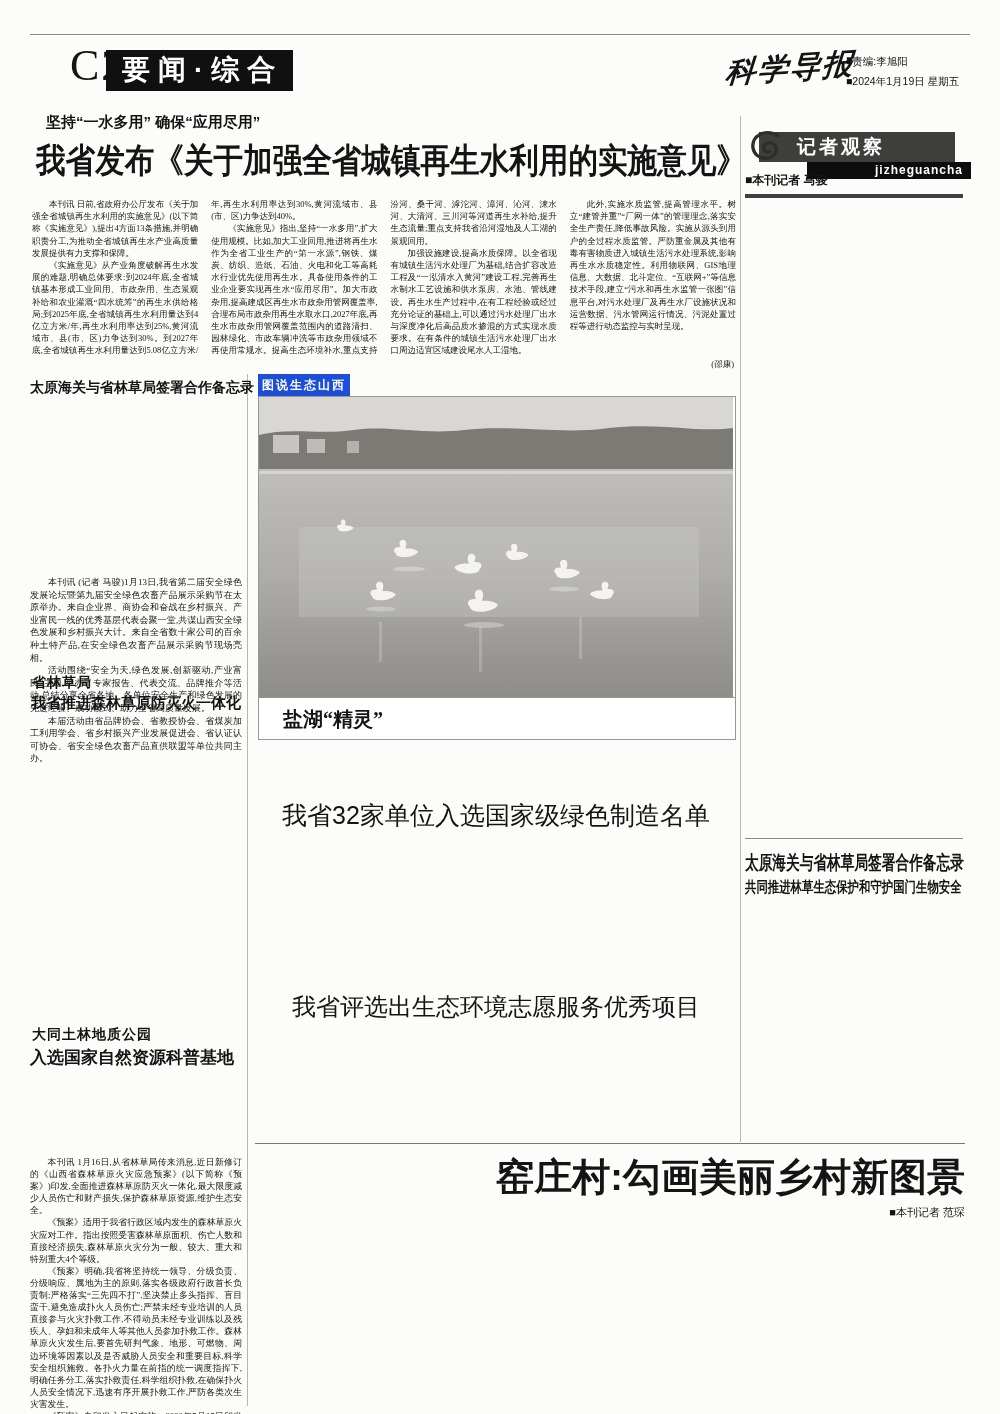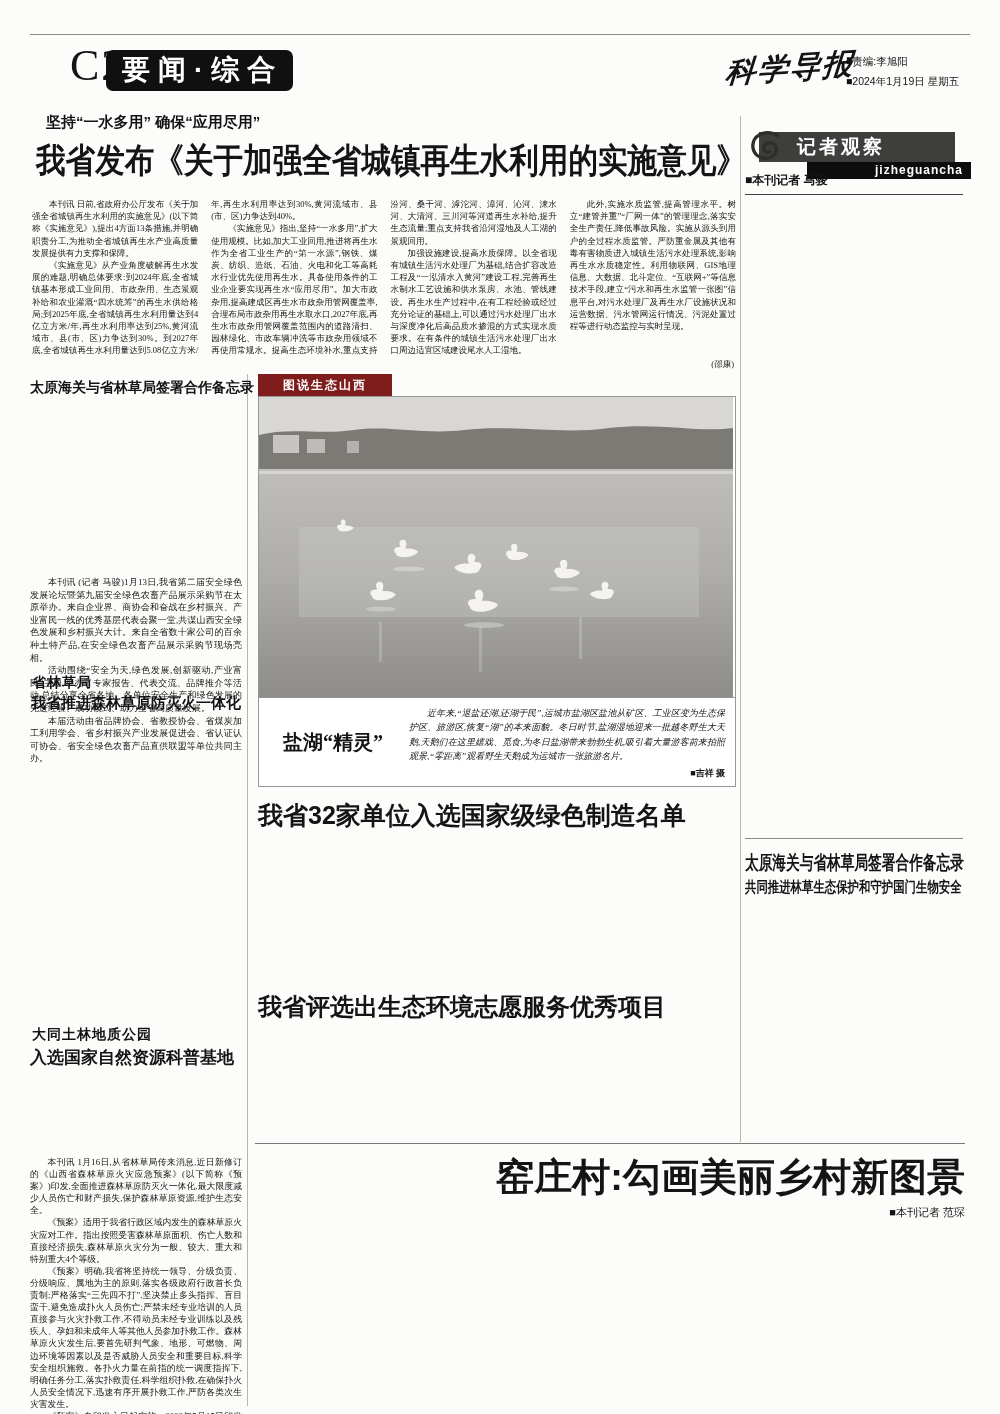--- a/index.html
+++ b/index.html
@@ -8,47 +8,47 @@
   .abs{position:absolute;}
   .hei{font-family:"Liberation Sans","DejaVu Sans",sans-serif;}
   .rule-h{border-top:1px solid #8a8a88;}
   .rule-v{border-left:1px solid #b5b5b2;}
   .body-text p{margin:0;text-indent:2em;text-align:justify;}
   .body-text{position:relative;overflow:hidden;}
   .sign{position:absolute;right:2px;bottom:0;background:#fcfcfa;padding-left:6px;}
   
   .c2{font-size:44px;letter-spacing:2px;}
   .sec-badge{background:#101010;color:#fff;font-weight:900;font-size:28px;letter-spacing:8px;
-             padding:6px 10px 7px 16px;line-height:1;border-radius:7px;}
+             padding:6px 10px 7px 16px;line-height:1;}
   .masthead{font-size:30px;font-weight:700;font-style:italic;transform:skewX(-8deg) rotate(-4deg);
             letter-spacing:2px;}
   .hd-meta{font-size:10.5px;line-height:1.9;}
   
   .lead-kicker{font-size:15px;font-weight:700;}
   .lead-title{font-size:34px;font-weight:900;white-space:nowrap;transform:scaleX(.87);
               transform-origin:left center;letter-spacing:0;}
   .lead-body{width:704px;height:172px;column-count:4;column-gap:13px;font-size:8.5px;line-height:12.2px;}
   
   .sm-title{font-weight:900;text-align:center;white-space:nowrap;}
   .kicker{font-size:14px;font-weight:600;letter-spacing:1px;}
   
-  .photo-tab{background:#7f1d1d;color:#fff;font-size:12px;font-weight:700;padding:3px 25px;letter-spacing:2px;}
+  .photo-tab{background:#1d4ed8;color:#fff;font-size:12px;font-weight:700;padding:3px 4px;letter-spacing:2px;}
   .photo-wrap{width:476px;border:1px solid #979795;background:#fff;}
   .cap{display:flex;gap:12px;padding:8px 10px 6px 10px;border-top:1px solid #979795;}
   .cap-title{width:128px;font-size:20px;font-weight:700;display:flex;align-items:center;justify-content:center;}
   .cap-right{flex:1;font-size:9px;line-height:1.6;font-style:italic;}
   .cap-right p{margin:0;text-indent:2em;text-align:justify;}
   .cap-credit{text-align:right;font-weight:700;margin-top:2px;font-style:normal;}
-  .mid-title{width:476px;text-align:left;font-weight:700;}
+  .mid-title{width:476px;text-align:center;font-weight:400;}
   
   .badge-box{position:absolute;left:14px;top:0;width:158px;height:30px;background:#3e3e3c;color:#fff;
              font-size:19px;font-weight:900;letter-spacing:3px;line-height:30px;padding-left:38px;}
   .badge-sub{position:absolute;left:62px;top:30px;width:156px;height:17px;background:#0d0d0d;color:#fff;
              font-size:12px;font-weight:700;line-height:17px;text-align:right;padding-right:8px;letter-spacing:1px;}
-  .obs-byline{font-size:12px;font-weight:700;border-bottom:1px solid #404040;padding-bottom:5px;}
+  .obs-byline{font-size:12px;font-weight:700;border-bottom:4px solid #404040;padding-bottom:5px;}
   .memo-title{font-size:19px;font-weight:900;white-space:nowrap;transform:scaleX(.72);transform-origin:left center;}
   .memo-sub{font-size:15px;font-weight:700;white-space:nowrap;transform:scaleX(.76);transform-origin:left center;}
   
   .bot-title{width:518px;text-align:right;font-size:38px;font-weight:900;white-space:nowrap;}
   .bot-byline{width:518px;text-align:right;font-size:11px;font-weight:400;}
 </style>
 </head>
 <body>
 
 <div id="page">
@@ -129,24 +129,20 @@
       <use href="#swan" transform="translate(108,184) scale(1.7)"></use>
       <use href="#swan" transform="translate(358,184) scale(-1.6,1.6)"></use>
       <use href="#swan" transform="translate(76,122) scale(1.1)"></use>
       <ellipse cx="150" cy="172" rx="16" ry="2.5" fill="#ffffff" opacity="0.3"></ellipse>
       <ellipse cx="225" cy="228" rx="20" ry="3" fill="#ffffff" opacity="0.3"></ellipse>
       <ellipse cx="305" cy="192" rx="15" ry="2.5" fill="#ffffff" opacity="0.3"></ellipse>
       <ellipse cx="122" cy="212" rx="15" ry="2.5" fill="#ffffff" opacity="0.28"></ellipse>
     </svg>
     <div class="cap">
       <div class="cap-title">盐湖“精灵”</div>
-      <div class="cap-right">
-        <p>近年来,“退盐还湖,还湖于民”,运城市盐湖区盐池从矿区、工业区变为生态保护区、旅游区,恢复“湖”的本来面貌。冬日时节,盐湖湿地迎来一批越冬野生大天鹅,天鹅们在这里嬉戏、觅食,为冬日盐湖带来勃勃生机,吸引着大量游客前来拍照观景,“零距离”观看野生天鹅成为运城市一张旅游名片。</p>
-        <div class="cap-credit">■吉祥  摄</div>
-      </div>
     </div>
   </div>
 
   <div class="abs mid-title hei" style="left:258px;top:799px;font-size:25px;">我省32家单位入选国家级绿色制造名单</div>
 
   <div class="abs mid-title hei" style="left:258px;top:991px;font-size:24px;">我省评选出生态环境志愿服务优秀项目</div>
 
   <div class="abs" style="left:745px;top:116px;width:218px;height:48px;margin-top:16px;">
     <svg width="40" height="36" viewBox="0 0 40 36" style="position:absolute;left:0;top:-2px;z-index:2;">
       <path d="M34,6 C20,-2 6,6 8,18 C10,30 28,32 31,21 C33,13 22,10 19,16 C17,20 22,24 26,21" stroke="#2e2e2c" stroke-width="3.4" fill="none"></path>

